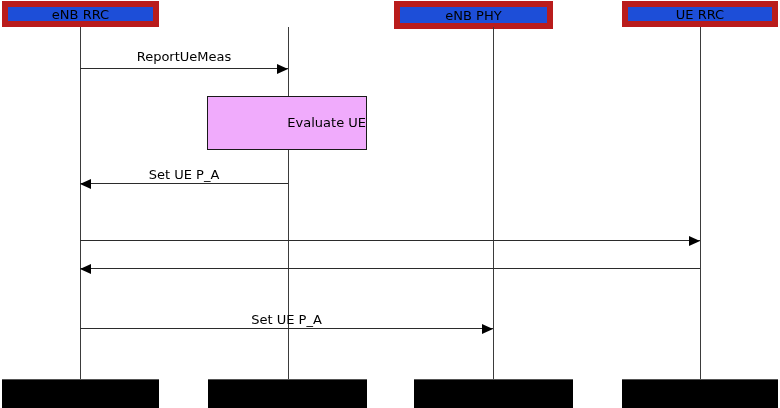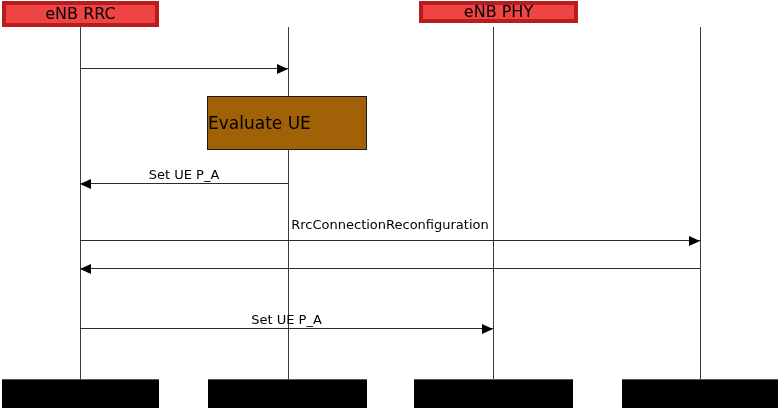--- a/index.html
+++ b/index.html
@@ -13,50 +13,50 @@
   #diagram {
     position: relative;
     width: 780px;
     height: 408px;
     background: #ffffff;
     overflow: hidden;
   }
   .lifeline-head {
     position: absolute;
     box-sizing: border-box;
-    border: 4px solid #b91c1c;
-    background: #ef4444;
+    border: 6px solid #b91c1c;
+    background: #1d4ed8;
     display: flex;
     align-items: center;
     justify-content: center;
-    font-size: 16px;
+    font-size: 13px;
     color: #000000;
     line-height: 1;
   }
   .lifeline-line {
     position: absolute;
     width: 1px;
     background: #3b3b3b;
   }
   .lifeline-foot {
     position: absolute;
     box-sizing: border-box;
     background: #000000;
     border-top: 1px solid #555555;
   }
   .activation-box {
     position: absolute;
     box-sizing: border-box;
     border: 1px solid #1a1a1a;
-    background: #a16207;
+    background: #f0abfc;
     display: flex;
     flex-direction: column;
-    align-items: flex-start;
+    align-items: flex-end;
     justify-content: center;
-    font-size: 17px;
+    font-size: 13px;
     color: #000000;
     line-height: 1.35;
     text-align: center;
     z-index: 3;
   }
   .msg-line {
     position: absolute;
     height: 1px;
     background: #2b2b2b;
     z-index: 2;
@@ -88,48 +88,51 @@
   }
 </style>
 </head>
 <body>
 
 <div id="diagram">
 
   <div class="lifeline-head" id="head-0" style="left: 2px; top: 1px; width: 157px; height: 26px;">
     <span>eNB RRC</span>
   </div>
-  <div class="lifeline-head" id="head-2" style="left: 419px; top: 1px; width: 159px; height: 22px;">
+  <div class="lifeline-head" id="head-2" style="left: 394px; top: 1px; width: 159px; height: 28px;">
     <span>eNB PHY</span>
+  </div>
+  <div class="lifeline-head" id="head-3" style="left: 622px; top: 1px; width: 156px; height: 26px;">
+    <span>UE RRC</span>
   </div>
 
   <div class="lifeline-line" id="line-0" style="left: 80px; top: 27px; height: 352px;"></div>
   <div class="lifeline-line" id="line-1" style="left: 288px; top: 27px; height: 352px;"></div>
   <div class="lifeline-line" id="line-2" style="left: 493px; top: 27px; height: 352px;"></div>
   <div class="lifeline-line" id="line-3" style="left: 700px; top: 27px; height: 352px;"></div>
 
   <div class="lifeline-foot" id="foot-0" style="left: 2px; top: 379px; width: 157px; height: 29px;"></div>
   <div class="lifeline-foot" id="foot-1" style="left: 208px; top: 379px; width: 159px; height: 29px;"></div>
   <div class="lifeline-foot" id="foot-2" style="left: 414px; top: 379px; width: 159px; height: 29px;"></div>
   <div class="lifeline-foot" id="foot-3" style="left: 622px; top: 379px; width: 156px; height: 29px;"></div>
 
   <div class="activation-box" id="act-0" style="left: 207px; top: 96px; width: 160px; height: 54px;">
     <span>Evaluate UE</span>
   </div>
 
   <div class="msg-line" id="msgline-0" style="left: 80px; top: 68px; width: 208px;"></div>
   <div class="arrowhead right" id="msghead-0" style="top: 64px; left: 277px;"></div>
+  <div class="msg-label" id="msglabel-0" style="left: 80px; width: 208px; top: 50px;">ReportUeMeas</div>
 
   <div class="msg-line" id="msgline-1" style="left: 80px; top: 183px; width: 208px;"></div>
   <div class="arrowhead left" id="msghead-1" style="top: 179px; left: 80px;"></div>
   <div class="msg-label" id="msglabel-1" style="left: 80px; width: 208px; top: 168px;">Set UE P_A</div>
 
   <div class="msg-line" id="msgline-2" style="left: 80px; top: 240px; width: 620px;"></div>
   <div class="arrowhead right" id="msghead-2" style="top: 236px; left: 689px;"></div>
-  <div class="msg-label" id="msglabel-2" style="left: 80px; width: 620px; top: 218px;">RrcConnectionReconfiguration</div>
 
   <div class="msg-line" id="msgline-3" style="left: 80px; top: 268px; width: 620px;"></div>
   <div class="arrowhead left" id="msghead-3" style="top: 264px; left: 80px;"></div>
 
   <div class="msg-line" id="msgline-4" style="left: 80px; top: 328px; width: 413px;"></div>
   <div class="arrowhead right" id="msghead-4" style="top: 324px; left: 482px;"></div>
   <div class="msg-label" id="msglabel-4" style="left: 80px; width: 413px; top: 313px;">Set UE P_A</div>
 
 </div>
 

